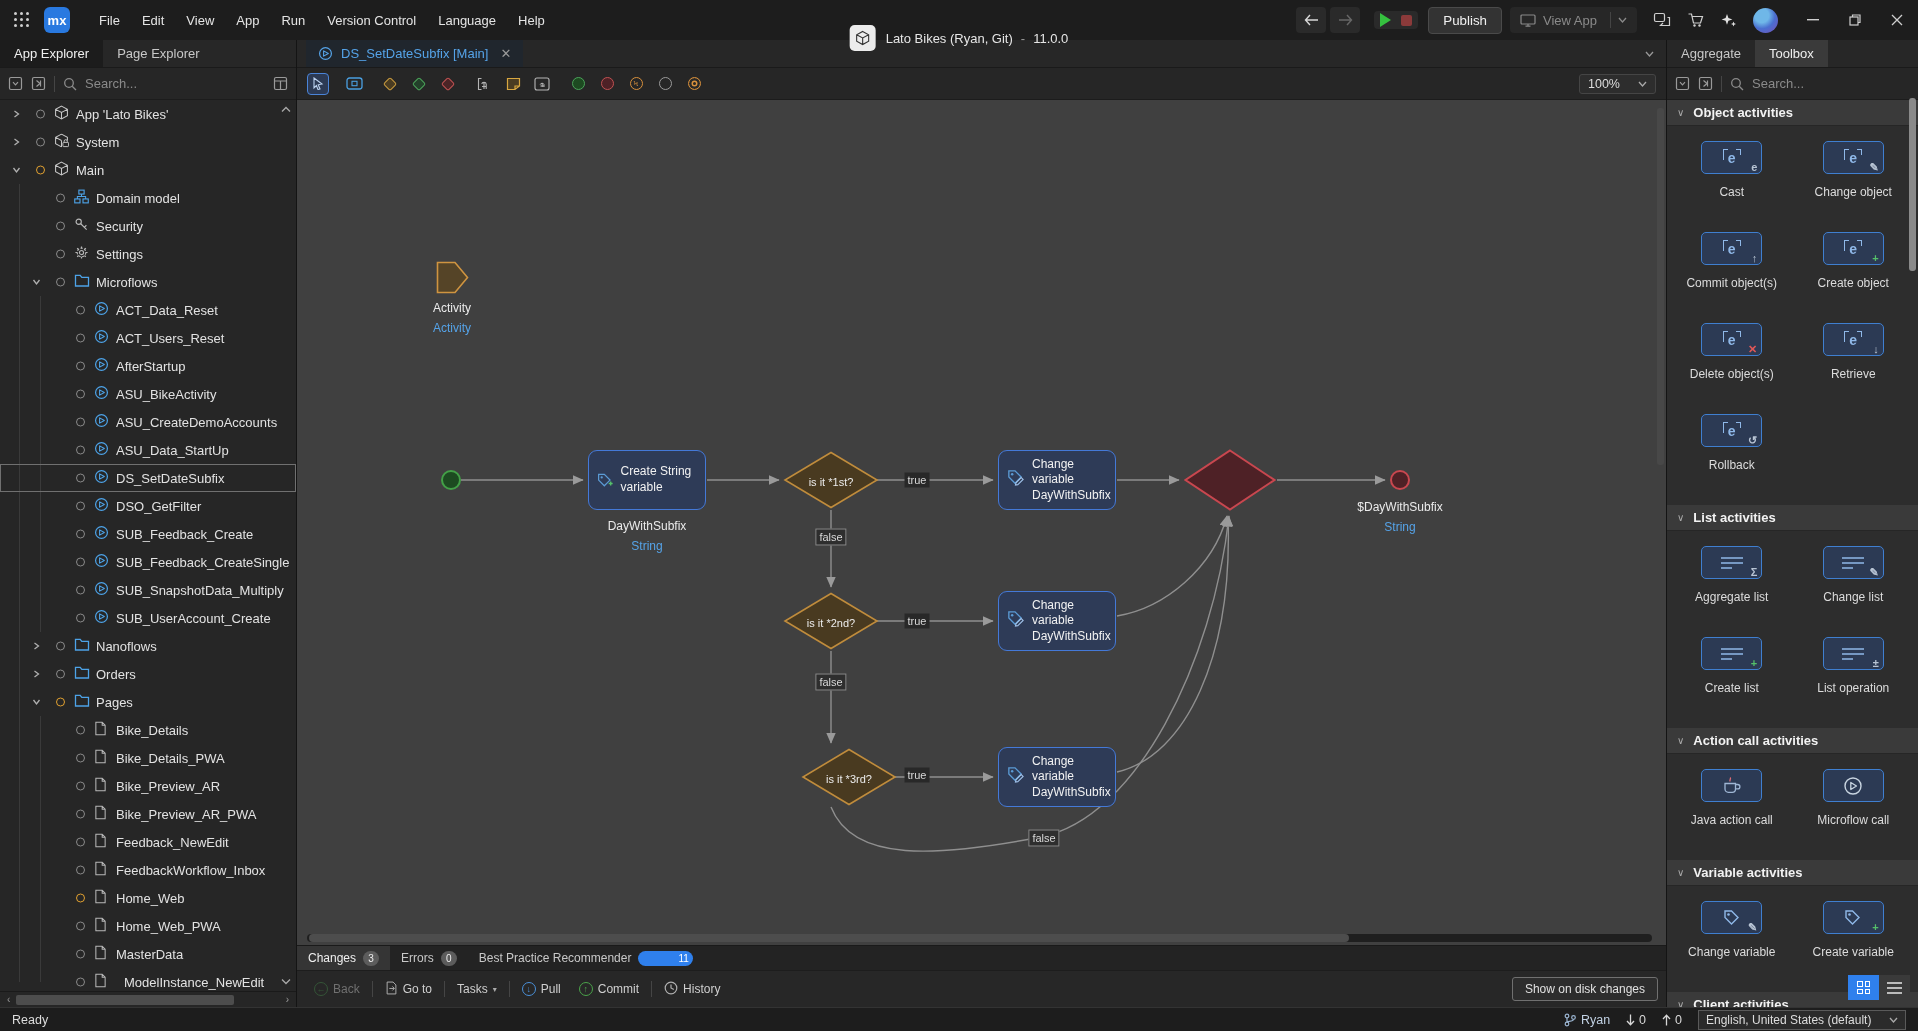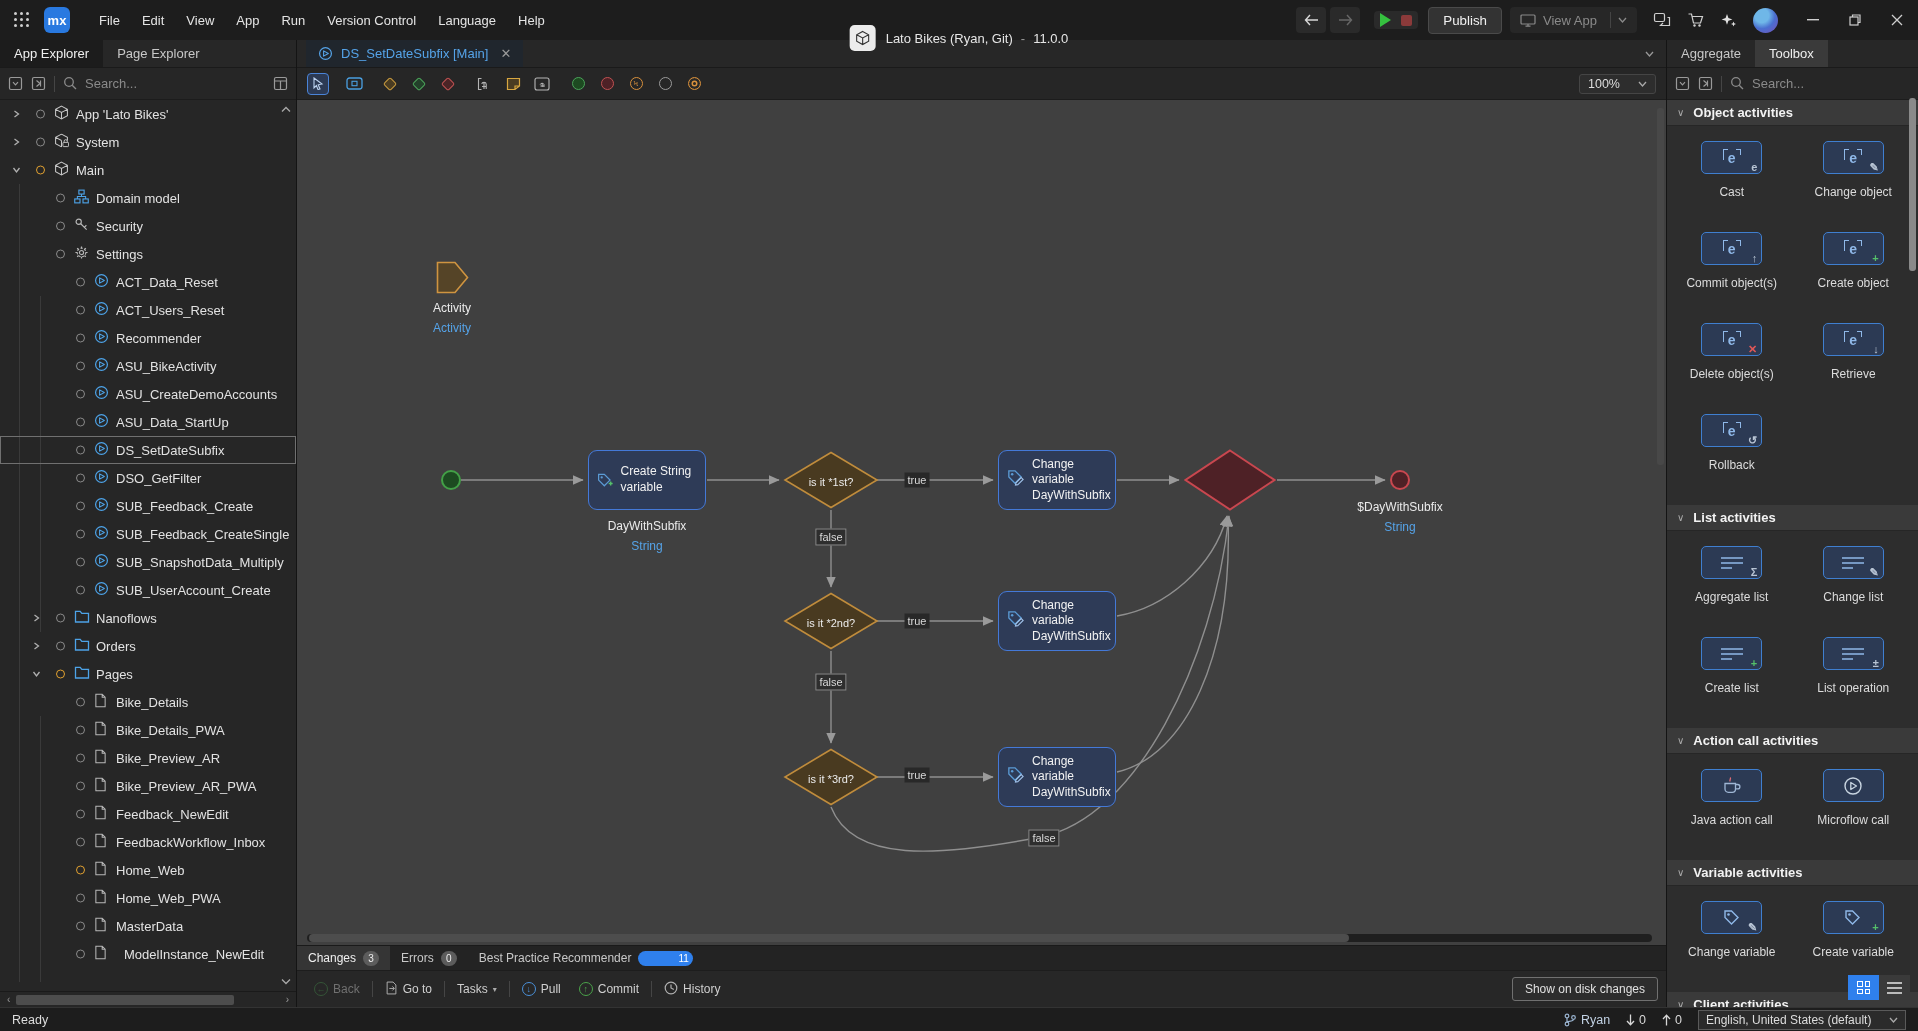--- a/index.html
+++ b/index.html
@@ -37,21 +37,21 @@
   .center { flex:1; min-width:0; display:flex; flex-direction:column; }
   .rightpanel { width:252px; background:#2d2d2d; border-left:1px solid #141414; display:flex; flex-direction:column; position:relative; }
 
   .tabstrip { height:28px; background:#272727; display:flex; align-items:stretch; border-bottom:1px solid #1a1a1a; }
   .side-tab { padding:0 14px; display:flex; align-items:center; color:#c8c8c8; }
   .side-tab.active { background:#1c1c1c; color:#efefef; }
   .rightpanel .side-tab.active { background:#3a3a3a; }
 
   .toolrow { height:32px; display:flex; align-items:center; background:#262626; border-bottom:1px solid #1c1c1c; padding:0 8px; gap:8px; }
   .toolrow .sep { width:1px; height:16px; background:#454545; }
-  .search-wrap { display:flex; gap:8px; flex:1; }
+  .search-wrap { display:flex; align-items:center; gap:8px; flex:1; }
   .search-wrap input { background:transparent; border:none; outline:none; color:#bbb; font-size:13px;
     font-family:"Liberation Sans",sans-serif; width:110px; }
   .search-wrap input::placeholder { color:#8a8a8a; }
 
   
   .tree { flex:1; position:relative; overflow:hidden; }
   .trow { position:relative; height:28px; }
   .trow span { position:absolute; top:50%; transform:translateY(-50%); }
   .t-chev { color:#b0b0b0; }
   .t-dot { width:9px; height:9px; border-radius:50%; border:1.5px solid #8a8a8a; }
@@ -334,20 +334,30 @@
         <div class="trow">
           <span class="t-dot" style="left: 56px;"></span>
           <span style="left: 74px;"><svg width="15" height="15" viewBox="0 0 16 16">
               <circle cx="8" cy="8" r="2.2" fill="none" stroke="#b8b8b8" stroke-width="1.2"></circle>
               <path d="M8 1.5 V3.5 M8 12.5 V14.5 M1.5 8 H3.5 M12.5 8 H14.5 M3.4 3.4 L4.8 4.8 M11.2 11.2 L12.6 12.6 M12.6 3.4 L11.2 4.8 M4.8 11.2 L3.4 12.6" stroke="#b8b8b8" stroke-width="1.3"></path>
               <circle cx="8" cy="8" r="4.6" fill="none" stroke="#b8b8b8" stroke-width="1.2" stroke-dasharray="2.4 1.6"></circle>
             </svg></span>
           <span class="t-label" style="left: 96px;">Settings</span>
         </div>
         <div class="trow">
+          <span class="t-chev" style="left: 32px;"><svg width="9" height="9" viewBox="0 0 9 9">
+              <path d="M1.5 2.5 L4.5 6.5 L7.5 2.5" fill="none" stroke="#b0b0b0" stroke-width="1.3"></path>
+            </svg></span>
+          <span class="t-dot" style="left: 56px;"></span>
+          <span style="left: 74px;"><svg width="16" height="14" viewBox="0 0 16 14">
+              <path d="M1.5 12.5 V1.8 H6.2 L7.8 3.8 H14.5 V12.5 Z" fill="none" stroke="#4da3e8" stroke-width="1.3"></path>
+            </svg></span>
+          <span class="t-label" style="left: 96px;">Microflows</span>
+        </div>
+        <div class="trow">
           <span class="t-dot" style="left: 76px;"></span>
           <span style="left: 94px;"><svg width="15" height="15" viewBox="0 0 16 16">
               <circle cx="8" cy="8" r="6.3" fill="none" stroke="#4da3e8" stroke-width="1.3"></circle>
               <path d="M6 5.2 L11 8 L6 10.8 Z" fill="none" stroke="#4da3e8" stroke-width="1.2" stroke-linejoin="round"></path>
             </svg></span>
           <span class="t-label" style="left: 116px;">ACT_Data_Reset</span>
         </div>
         <div class="trow">
           <span class="t-dot" style="left: 76px;"></span>
           <span style="left: 94px;"><svg width="15" height="15" viewBox="0 0 16 16">
@@ -355,21 +365,21 @@
               <path d="M6 5.2 L11 8 L6 10.8 Z" fill="none" stroke="#4da3e8" stroke-width="1.2" stroke-linejoin="round"></path>
             </svg></span>
           <span class="t-label" style="left: 116px;">ACT_Users_Reset</span>
         </div>
         <div class="trow">
           <span class="t-dot" style="left: 76px;"></span>
           <span style="left: 94px;"><svg width="15" height="15" viewBox="0 0 16 16">
               <circle cx="8" cy="8" r="6.3" fill="none" stroke="#4da3e8" stroke-width="1.3"></circle>
               <path d="M6 5.2 L11 8 L6 10.8 Z" fill="none" stroke="#4da3e8" stroke-width="1.2" stroke-linejoin="round"></path>
             </svg></span>
-          <span class="t-label" style="left: 116px;">Recommender</span>
+          <span class="t-label" style="left: 116px;">AfterStartup</span>
         </div>
         <div class="trow">
           <span class="t-dot" style="left: 76px;"></span>
           <span style="left: 94px;"><svg width="15" height="15" viewBox="0 0 16 16">
               <circle cx="8" cy="8" r="6.3" fill="none" stroke="#4da3e8" stroke-width="1.3"></circle>
               <path d="M6 5.2 L11 8 L6 10.8 Z" fill="none" stroke="#4da3e8" stroke-width="1.2" stroke-linejoin="round"></path>
             </svg></span>
           <span class="t-label" style="left: 116px;">ASU_BikeActivity</span>
         </div>
         <div class="trow">
@@ -682,21 +692,21 @@
       <div class="canvas-vscroll"></div>
       <div class="canvas-hscroll">
           <span class="thumb"></span>
         </div>
     <div class="dia" style="left: 486px; top: 351px;"><svg width="96" height="58" viewBox="0 0 96 58">
             <polygon points="48,1.5 94,29 48,56.5 2,29" fill="#493a20" stroke="#c08c3c" stroke-width="1.6"></polygon>
           </svg><div class="dia-label">is it *1st?</div></div>
         <div class="dia" style="left: 486px; top: 492px;"><svg width="96" height="58" viewBox="0 0 96 58">
             <polygon points="48,1.5 94,29 48,56.5 2,29" fill="#493a20" stroke="#c08c3c" stroke-width="1.6"></polygon>
           </svg><div class="dia-label">is it *2nd?</div></div>
-        <div class="dia" style="left: 486px; top: 648px; text-decoration: underline;"><svg width="96" height="58" viewBox="0 0 96 58">
+        <div class="dia" style="left: 504px; top: 648px; text-decoration: underline;"><svg width="96" height="58" viewBox="0 0 96 58">
             <polygon points="48,1.5 94,29 48,56.5 2,29" fill="#493a20" stroke="#c08c3c" stroke-width="1.6"></polygon>
           </svg><div class="dia-label">is it *3rd?</div></div>
         <div class="node-box" style="left: 701px; top: 350px;">
           <span><svg width="19" height="19" viewBox="0 0 20 20">
               <path d="M3 3 H9.5 L16 9.5 L9.5 16 L3 9.5 Z" fill="none" stroke="#5b9bd5" stroke-width="1.4"></path>
               <circle cx="6.5" cy="6.5" r="1.3" fill="#5b9bd5"></circle>
               <path d="M12.5 17.5 L18 12 L16 10 L10.5 15.5 L10 18 Z" fill="none" stroke="#9fc0e8" stroke-width="1.2"></path>
             </svg></span>
           <span class="ntxt">Change variable DayWithSubfix</span>
         </div>

